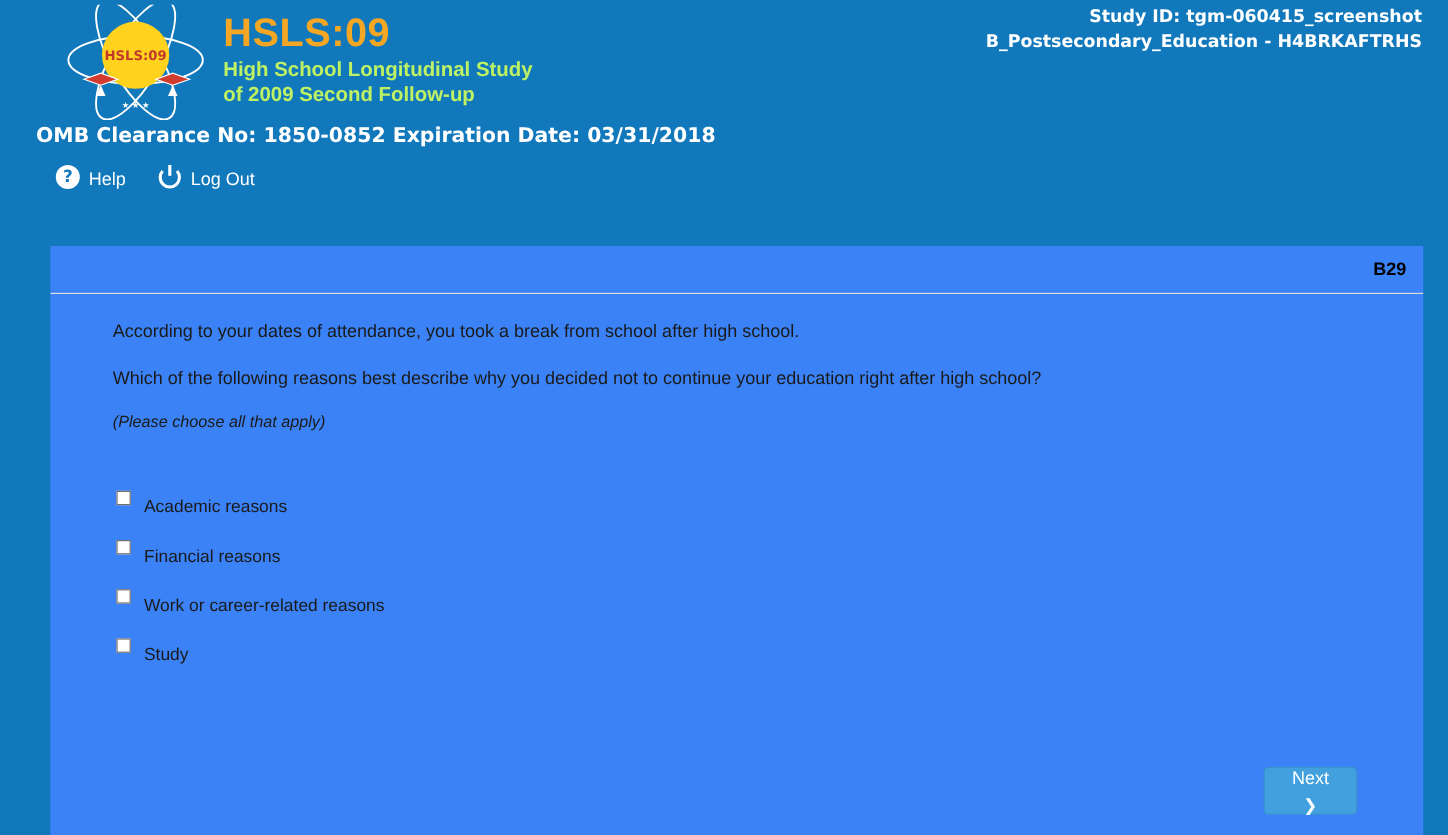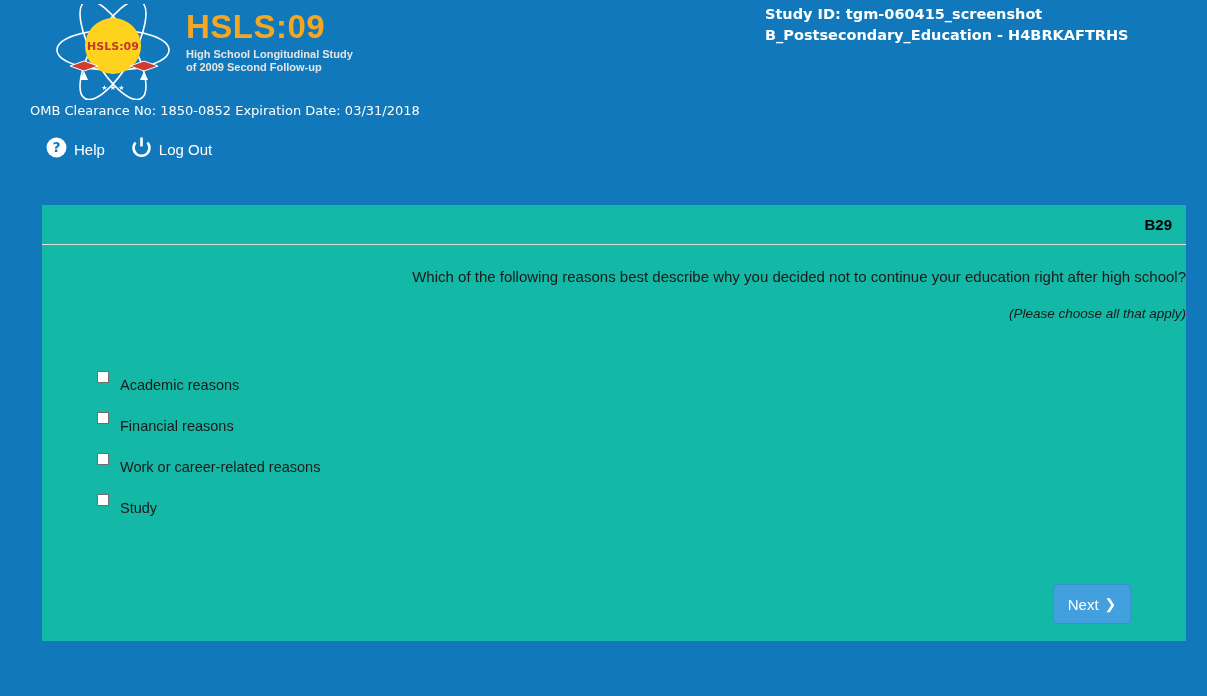--- a/index.html
+++ b/index.html
@@ -41,34 +41,34 @@
     color: #ffffff;
   }
   .logo-title {
     font-size: 33px;
     font-weight: bold;
     color: #f5a623;
     line-height: 1;
     letter-spacing: 0.5px;
   }
   .logo-sub {
-    font-size: 11px;
+    font-size: 17px;
     font-weight: bold;
     line-height: 1.22;
     margin-top: 5px;
-    color: #e5e5e5;
+    color: #bef264;
   }
 
   .omb {
     position: absolute;
     left: 30px;
     top: 103px;
     color: #ffffff;
-    font-size: 13px;
-    font-weight: normal;
+    font-size: 17px;
+    font-weight: bold;
     font-family: "DejaVu Sans", sans-serif;
   }
 
   .util-row {
     position: absolute;
     left: 46px;
     top: 137px;
     display: flex;
     align-items: center;
     gap: 26px;
@@ -90,20 +90,21 @@
     top: 4px;
     width: 420px;
     text-align: left;
   }
   .study-id {
     color: #ffffff;
     font-weight: bold;
     font-size: 14.5px;
     line-height: 1.48;
     font-family: "DejaVu Sans", sans-serif;
+    text-align: right;
   }
   .study-id .line2 { display: block; }
 
   .progress-wrap {
     position: absolute;
     left: 802px;
     top: 60px;
     width: 252px;
   }
   .progress-label {
@@ -123,23 +124,22 @@
     background: #55a9dd;
     width: 23%;
   }
 
   
   .card {
     position: absolute;
     left: 42px;
     top: 205px;
     width: 1144px;
-    height: 436px;
-    background: #14b8a6;
-    text-align: right;
+    height: 491px;
+    background: #3b82f6;
   }
   .card-head {
     height: 40px;
     border-bottom: 1px solid #dcdcdc;
     display: flex;
     align-items: center;
     justify-content: flex-end;
     padding-right: 14px;
   }
   .q-code {
@@ -194,20 +194,21 @@
     background: #41a0dd;
     border: 1px solid #3792cf;
     border-radius: 4px;
     color: #ffffff;
     font-size: 15px;
     display: flex;
     align-items: center;
     justify-content: center;
     gap: 6px;
     cursor: pointer;
+    flex-direction: column;
   }
   .next-btn .chev { font-size: 14px; }
 </style>
 </head>
 <body>
 
 <div class="header">
 
   <div class="logo-block">
     <div class="logo-mark">
@@ -269,20 +270,21 @@
     </div>
   </div>
 
 </div>
 
 <div class="card">
   <div class="card-head">
     <div class="q-code">B29</div>
   </div>
   <div class="card-body">
+    <p class="stem">According to your dates of attendance, you took a break from school after high school.</p>
     <p class="stem">Which of the following reasons best describe why you decided not to continue your education right after high school?</p>
     <p class="instruction">(Please choose all that apply)</p>
 
     <div class="options">
       <div class="option">
         <span class="box"></span>
         <span class="label">Academic reasons</span>
       </div>
       <div class="option">
         <span class="box"></span>

